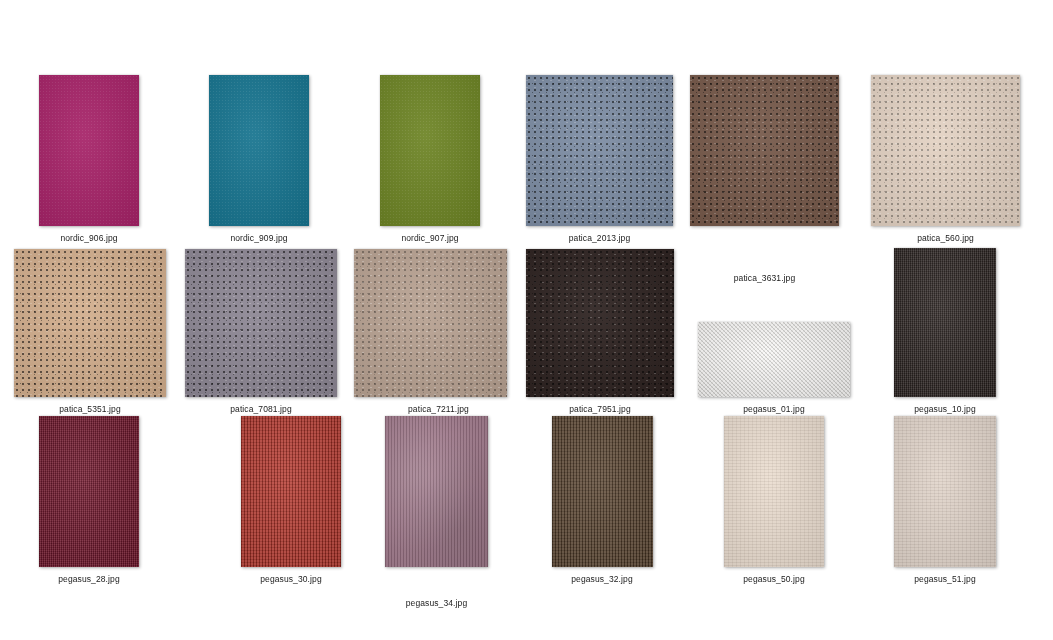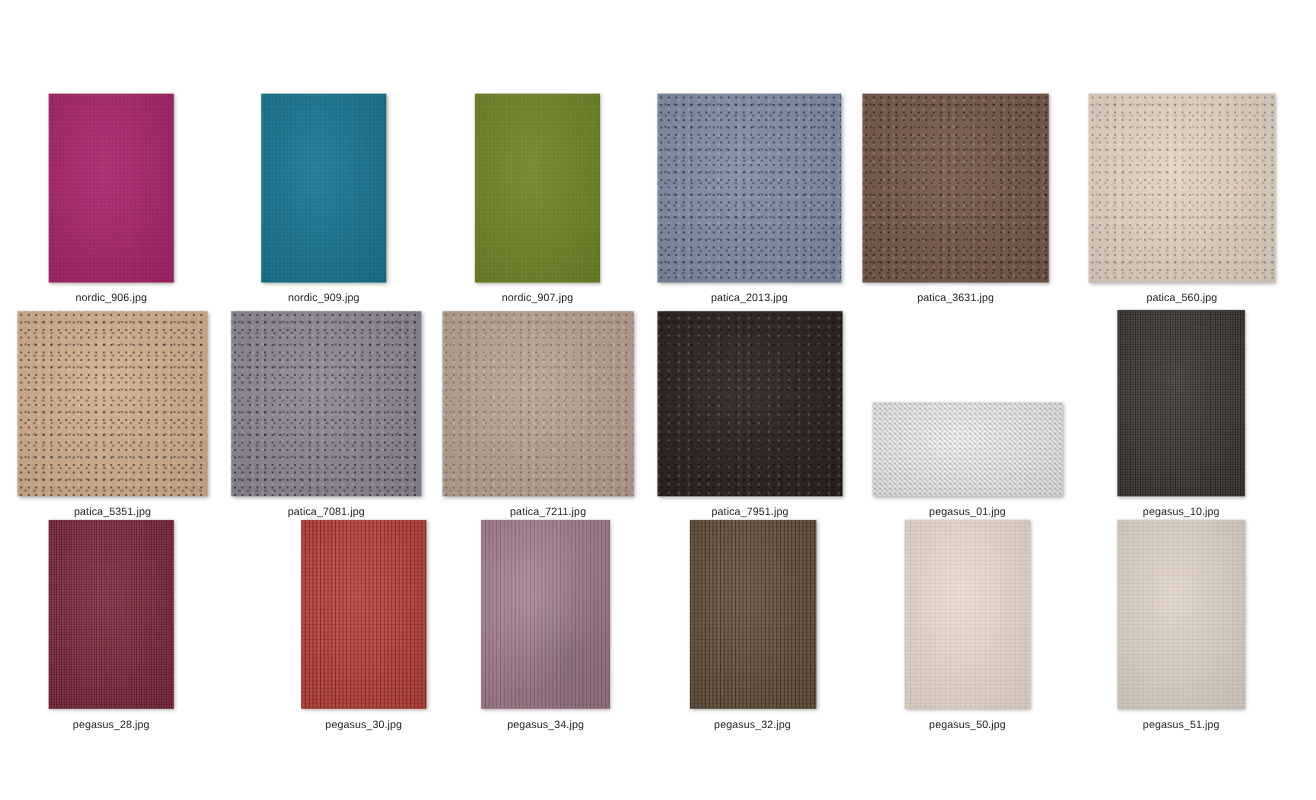--- a/index.html
+++ b/index.html
@@ -140,21 +140,21 @@
       </div>
       <div class="caption" style="color: rgb(27, 27, 27);">nordic_907.jpg</div>
     </div>
     <div class="cell" style="left: 526px; top: 75px; width: 147px;">
       <div class="thumb tex-dots" style="width: 147px; height: 151px; background: rgb(125, 141, 164);">
         <div class="grain"></div>
         <div class="vignette"></div>
       </div>
       <div class="caption" style="color: rgb(27, 27, 27);">patica_2013.jpg</div>
     </div>
-    <div class="cell" style="left: 700px; top: 75px; width: 129px;">
+    <div class="cell" style="left: 700px; top: 75px; width: 129px; gap: 40px;">
       <div class="thumb tex-dots" style="width: 149px; height: 151px; background: rgb(118, 89, 74);">
         <div class="grain"></div>
         <div class="vignette"></div>
       </div>
       <div class="caption" style="color: rgb(27, 27, 27);">patica_3631.jpg</div>
     </div>
     <div class="cell" style="left: 871px; top: 75px; width: 149px;">
       <div class="thumb tex-dots-soft" style="width: 149px; height: 151px; background: rgb(227, 210, 195);">
         <div class="grain"></div>
         <div class="vignette"></div>
@@ -210,21 +210,21 @@
       </div>
       <div class="caption" style="color: rgb(27, 27, 27);">pegasus_28.jpg</div>
     </div>
     <div class="cell" style="left: 209px; top: 416px; width: 100px; padding-left: 32px;">
       <div class="thumb tex-canvas" style="width: 100px; height: 151px; background: rgb(177, 43, 32);">
         <div class="grain"></div>
         <div class="vignette"></div>
       </div>
       <div class="caption" style="color: rgb(27, 27, 27);">pegasus_30.jpg</div>
     </div>
-    <div class="cell" style="left: 380px; top: 416px; width: 113px;">
+    <div class="cell" style="left: 380px; top: 416px; width: 113px; gap: 24px;">
       <div class="thumb tex-velvet" style="width: 103px; height: 151px; background: rgb(156, 115, 134);">
         <div class="grain"></div>
         <div class="vignette"></div>
       </div>
       <div class="caption" style="color: rgb(27, 27, 27);">pegasus_34.jpg</div>
     </div>
     <div class="cell" style="left: 552px; top: 416px; width: 100px;">
       <div class="thumb tex-canvas" style="width: 101px; height: 151px; background: rgb(81, 58, 37);">
         <div class="grain"></div>
         <div class="vignette"></div>

